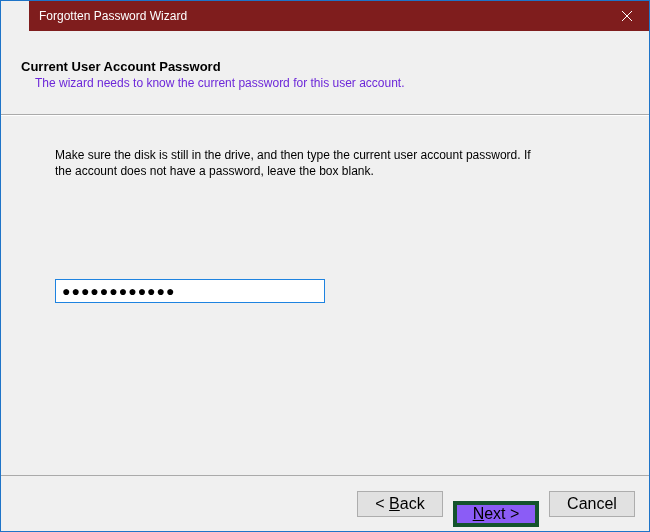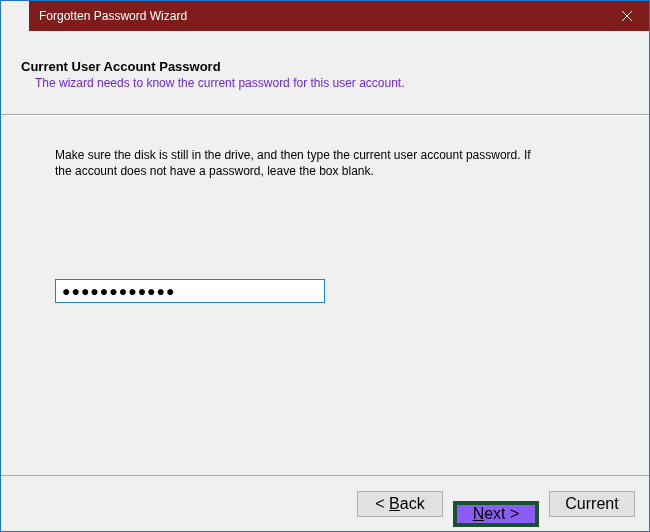--- a/index.html
+++ b/index.html
@@ -134,15 +134,15 @@
   </div>
 
   <div class="content">
     <p class="instruction">Make sure the disk is still in the drive, and then type the current user account password. If the account does not have a password, leave the box blank.</p>
     <input type="text" class="password-input" value="●●●●●●●●●●●●" style="">
   </div>
 
   <div class="footer">
     <button class="btn"><span>&lt; </span><span class="ul">B</span><span>ack</span></button>
     <button class="btn default"><span class="ul">N</span><span>ext &gt;</span></button>
-    <button class="btn">Current</button>
+    <button class="btn">Cancel</button>
   </div>
 </div>
 
 </body></html>

